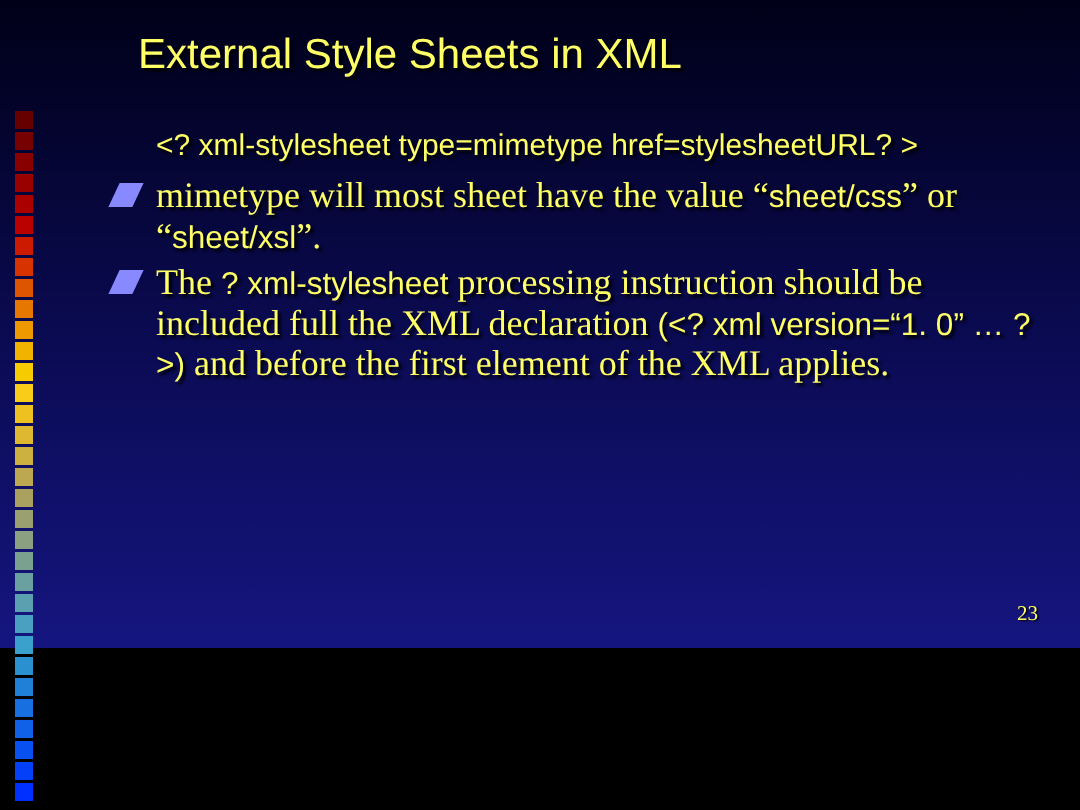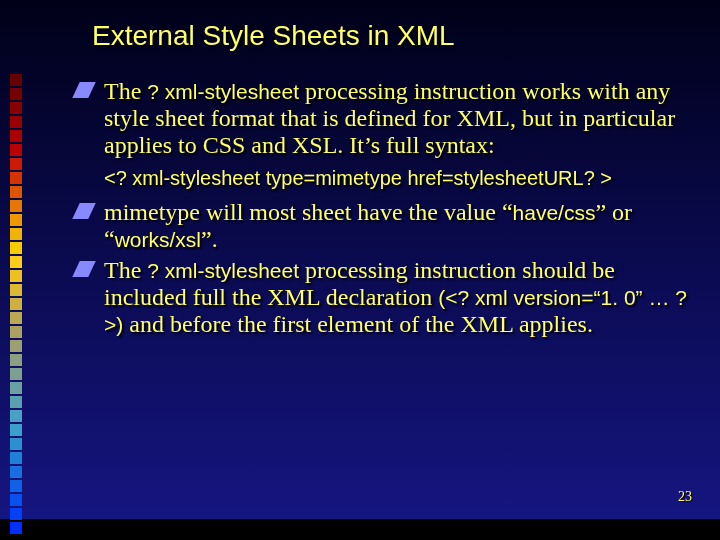--- a/index.html
+++ b/index.html
@@ -6,21 +6,21 @@
     margin: 0;
     padding: 0;
     width: 720px;
     height: 540px;
     overflow: hidden;
     background: #000;
   }
   .slide {
     position: relative;
     width: 720px;
-    height: 519px;
+    height: 432px;
     background: linear-gradient(to bottom, #000018 0%, #0a0a50 50%, #151580 100%);
     box-sizing: border-box;
   }
   .left-squares {
     position: absolute;
     left: 10px;
     top: 74px;
     width: 24px;
     display: flex;
     flex-direction: column;
@@ -135,30 +135,26 @@
       <div style="background: rgb(16, 96, 232);"></div>
       <div style="background: rgb(8, 80, 240);"></div>
       <div style="background: rgb(4, 64, 248);"></div>
       <div style="background: rgb(0, 48, 255);"></div>
     </div>
 
   <div class="title">External Style Sheets in XML</div>
 
   <div class="body">
 
-    <div class="bullet">
-      <div class="mark"></div>
-      <span>The </span><span class="code-sans">? xml-stylesheet</span><span> processing instruction works with any style sheet format that is defined for XML, but in particular applies to CSS and XSL. It’s full syntax:</span>
-    </div>
 
     <div class="sub">&lt;? xml-stylesheet type=mimetype href=stylesheetURL? &gt;</div>
 
     <div class="bullet">
       <div class="mark"></div>
-      <span>mimetype will most sheet have the value “</span><span class="code-sans">have/css</span><span>” or “</span><span class="code-sans">works/xsl</span><span>”.</span>
+      <span>mimetype will most sheet have the value “</span><span class="code-sans">sheet/css</span><span>” or “</span><span class="code-sans">sheet/xsl</span><span>”.</span>
     </div>
 
     <div class="bullet">
       <div class="mark"></div>
       <span>The </span><span class="code-sans">? xml-stylesheet</span><span> processing instruction should be included full the XML declaration </span><span class="code-sans">(&lt;? xml version=“1. 0” … ? &gt;)</span><span> and before the first element of the XML applies.</span>
     </div>
 
   </div>
 
   <div class="footer-right">23</div>

